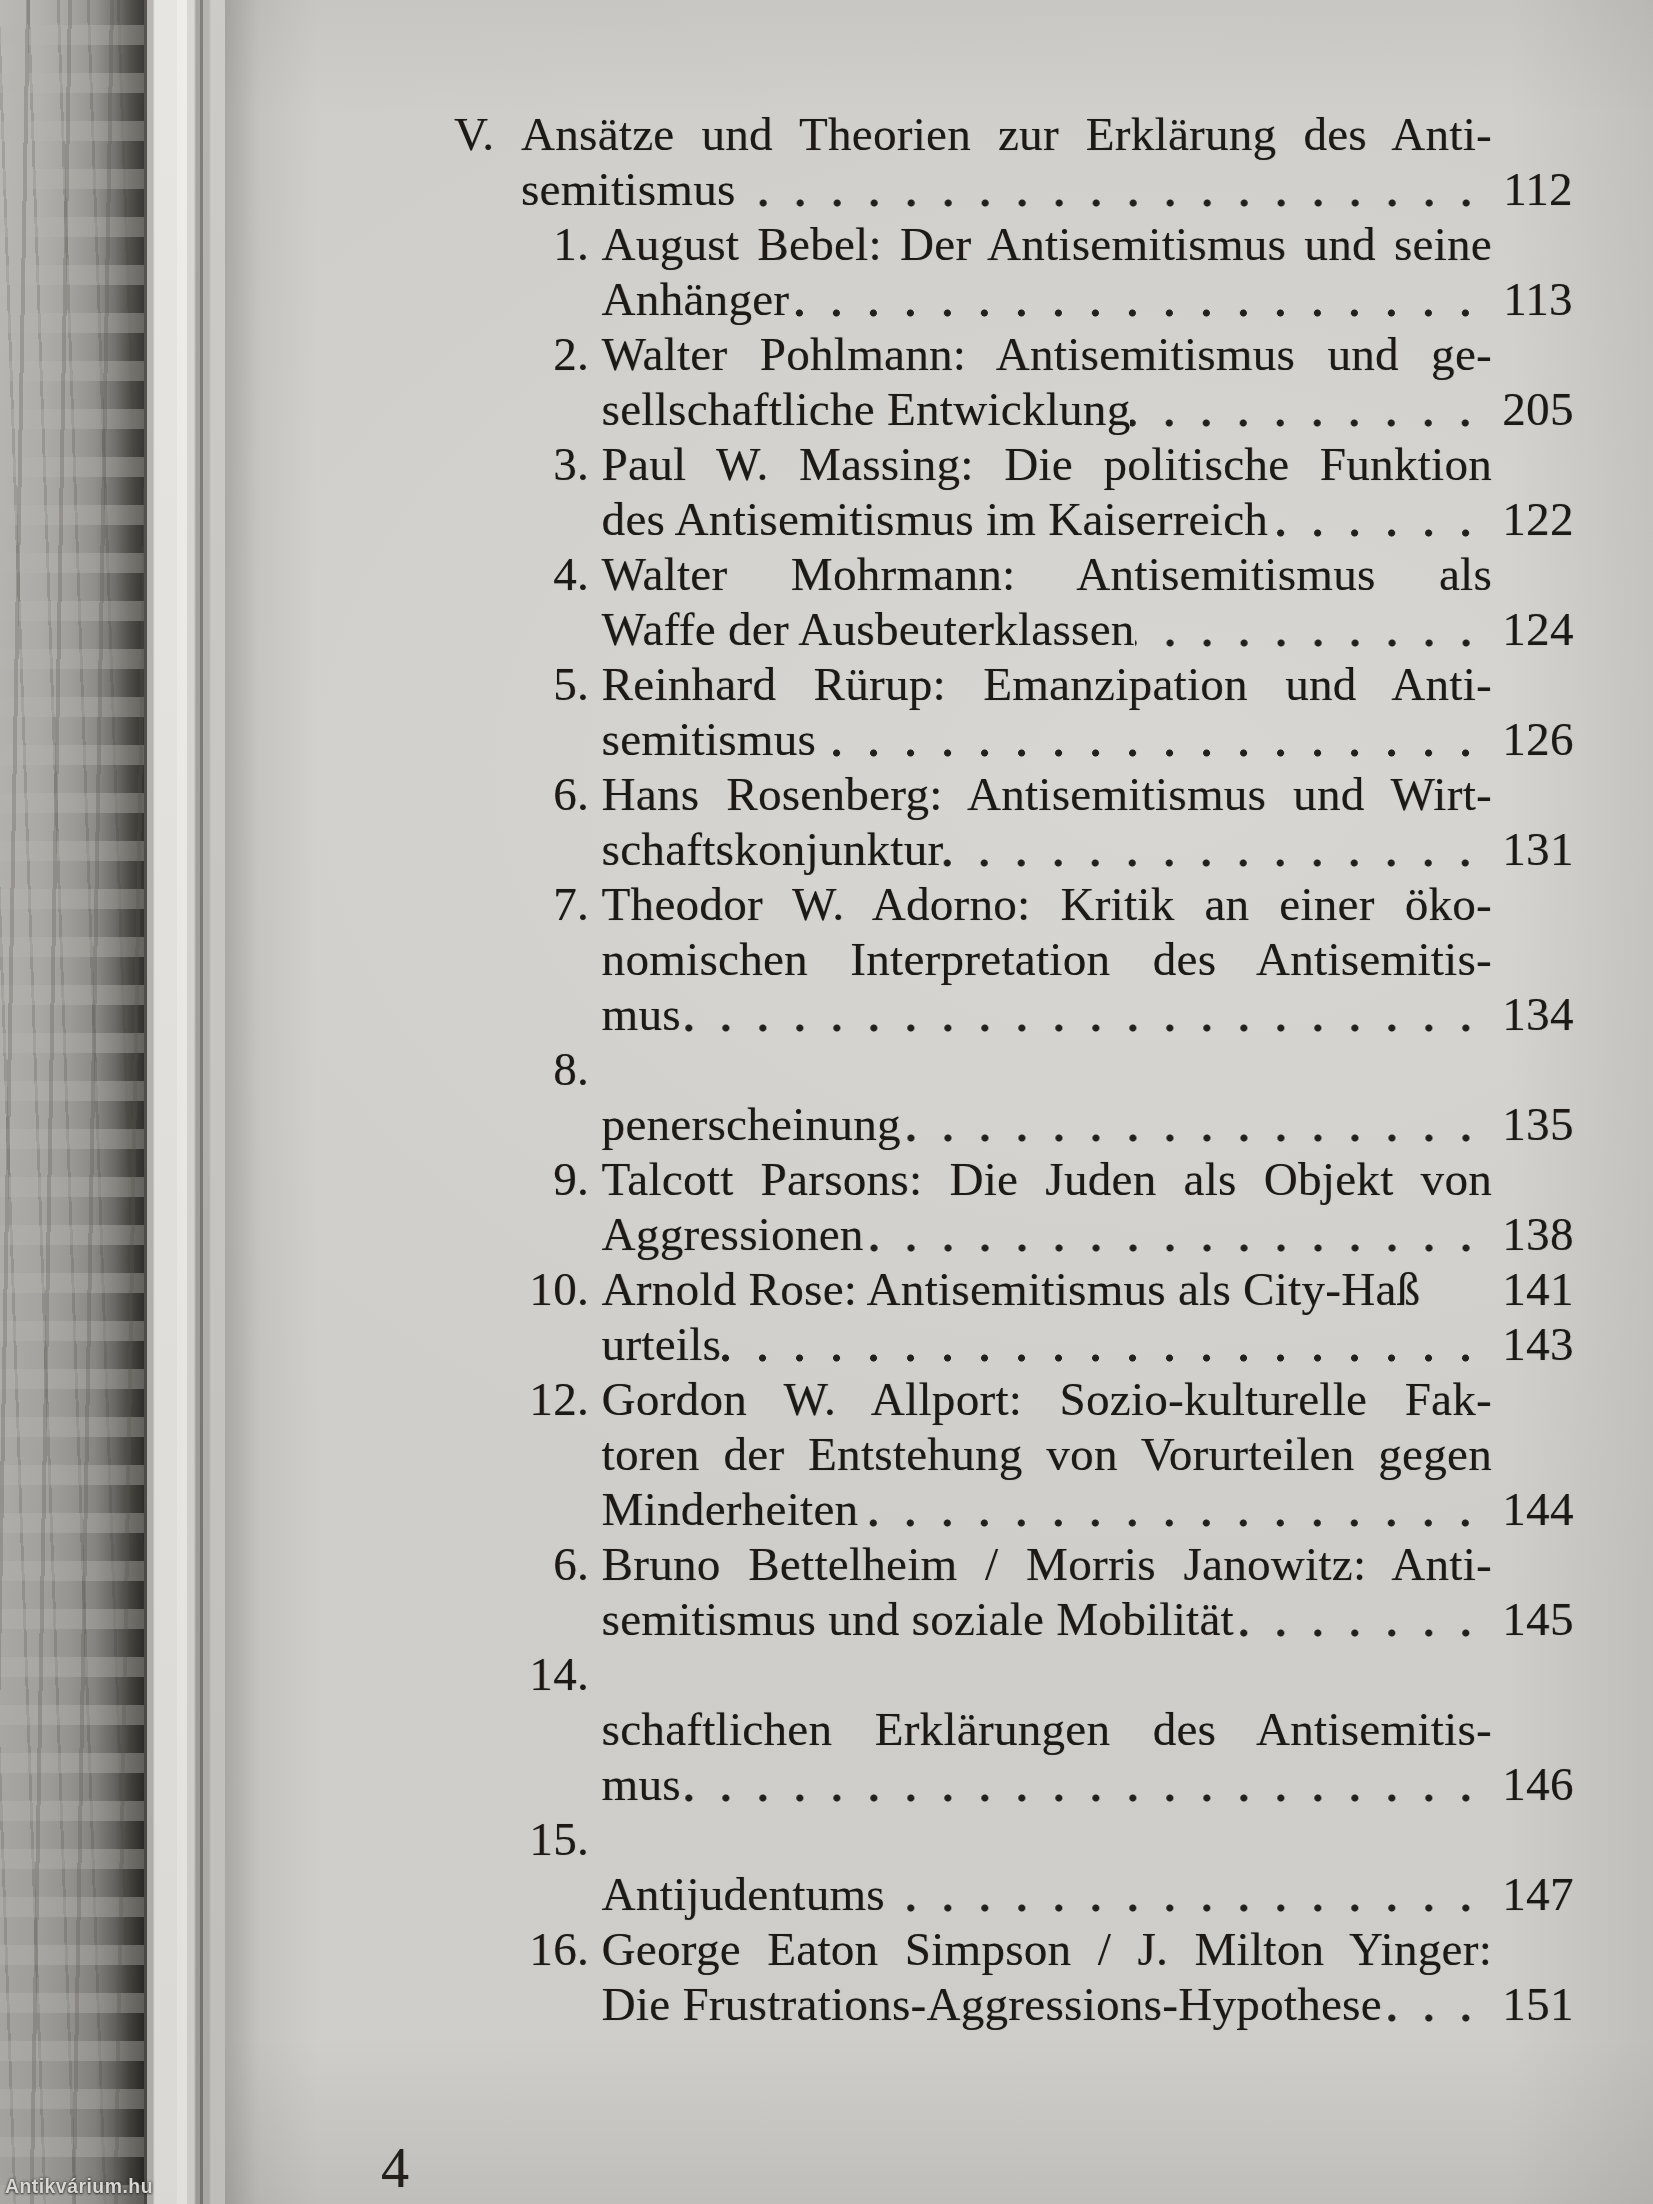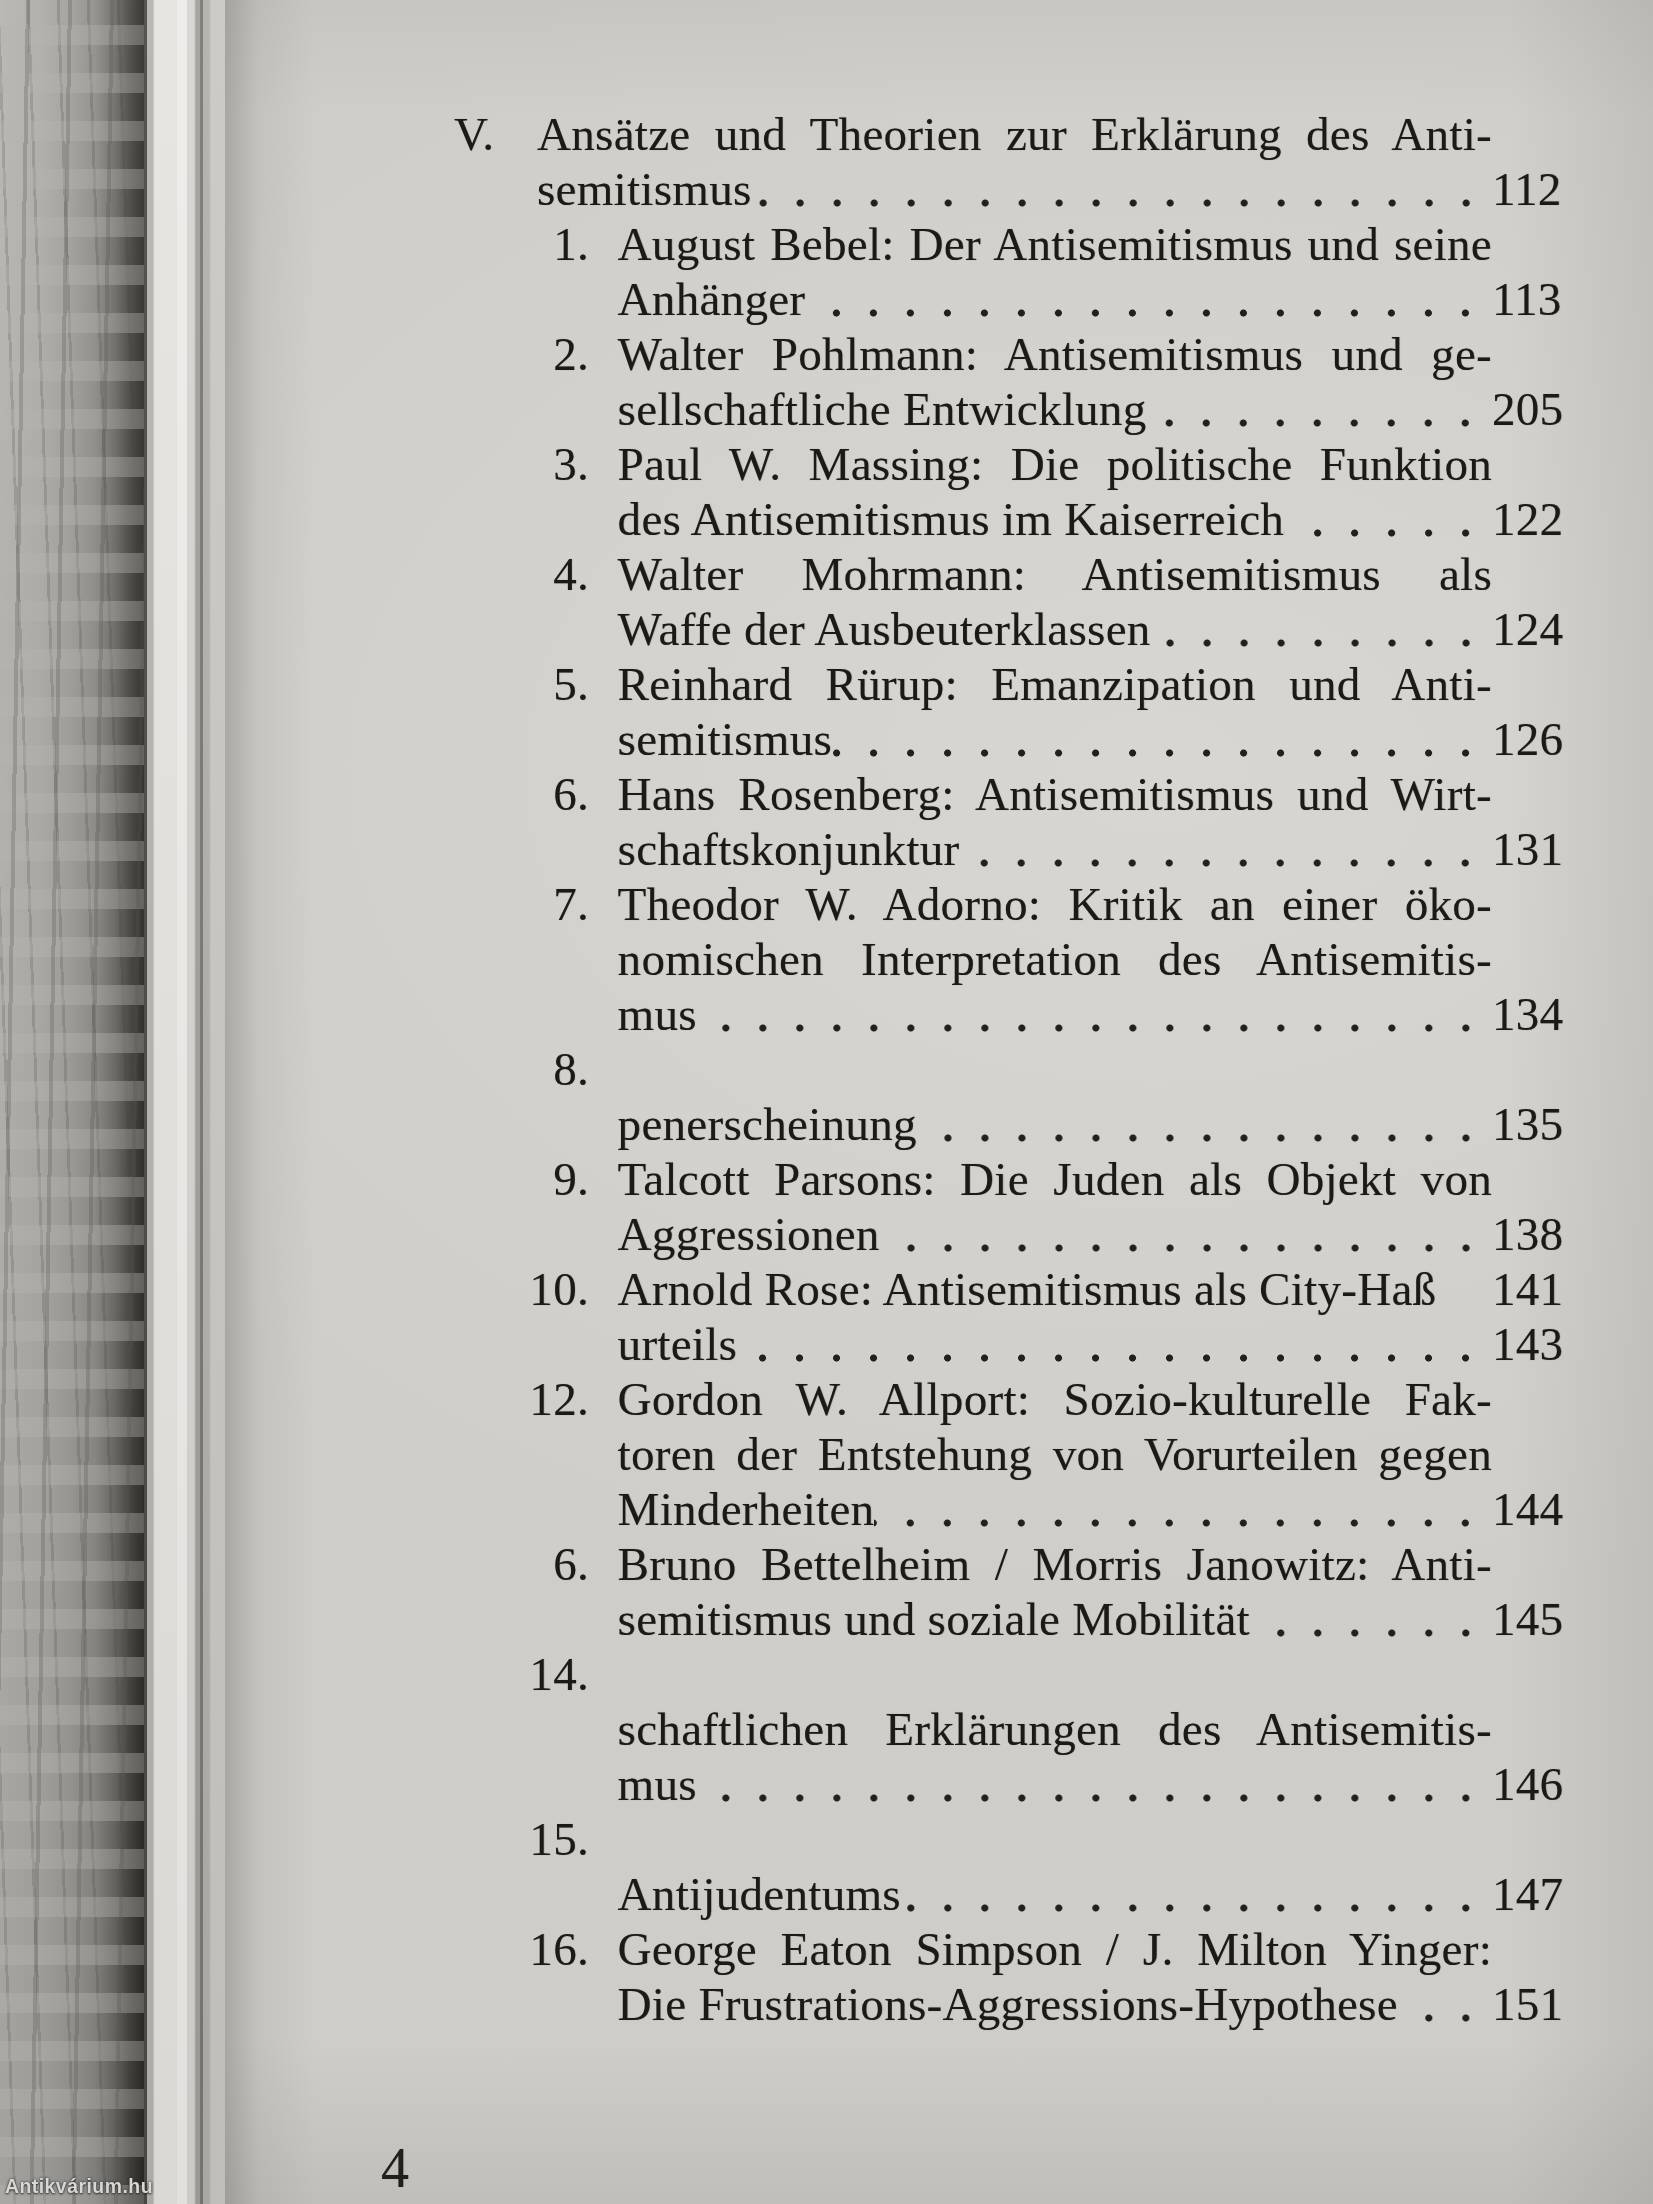--- a/index.html
+++ b/index.html
@@ -41,31 +41,31 @@
   
   #toc {
     position: absolute; left: 229px; top: 107px; width: 1130px;
     font-size: 47px; line-height: 55px; letter-spacing: 0.3px;
     color: #1d1a16;
     text-shadow: 0.3px 0.3px 0.8px rgba(25,22,18,0.45);
   }
   .row { display: flex; align-items: baseline; }
   .hnum { flex: 0 0 67px; text-align: left; }
   .num  { flex: 0 0 135px; text-align: right; }
-  .txt  { padding-left: 12.6px; white-space: nowrap; flex: 0 0 auto; margin-left: 16px; }
+  .txt  { padding-left: 12.6px; white-space: nowrap; flex: 0 0 auto; }
   .row.h .txt { padding-left: 0; }
   .txt.j { flex: 1 1 auto; white-space: normal; text-align: justify; text-align-last: justify; }
   .fill { flex: 1 1 auto; align-self: stretch; }
   .fill.dots {
     background-image: radial-gradient(circle at 50% 50%, #22201c 3.1px, rgba(34,32,28,0) 3.8px);
     background-size: 37px 7.8px;
     background-repeat: repeat-x;
     background-position: right 7.8px bottom 10.7px;
   }
-  .pg { flex: 0 0 92px; text-align: left; white-space: nowrap; }
+  .pg { flex: 0 0 92px; text-align: center; white-space: nowrap; }
   
   #folio {
     position: absolute; left: 156px; top: 2141px;
     font-size: 56px; line-height: 54px; color: #232019;
     text-shadow: 0.3px 0.3px 0.8px rgba(25,22,18,0.45);
   }
   
   #watermark {
     position: absolute; left: 4.9px; bottom: 6.8px;
     font-family: "Liberation Sans", sans-serif;

